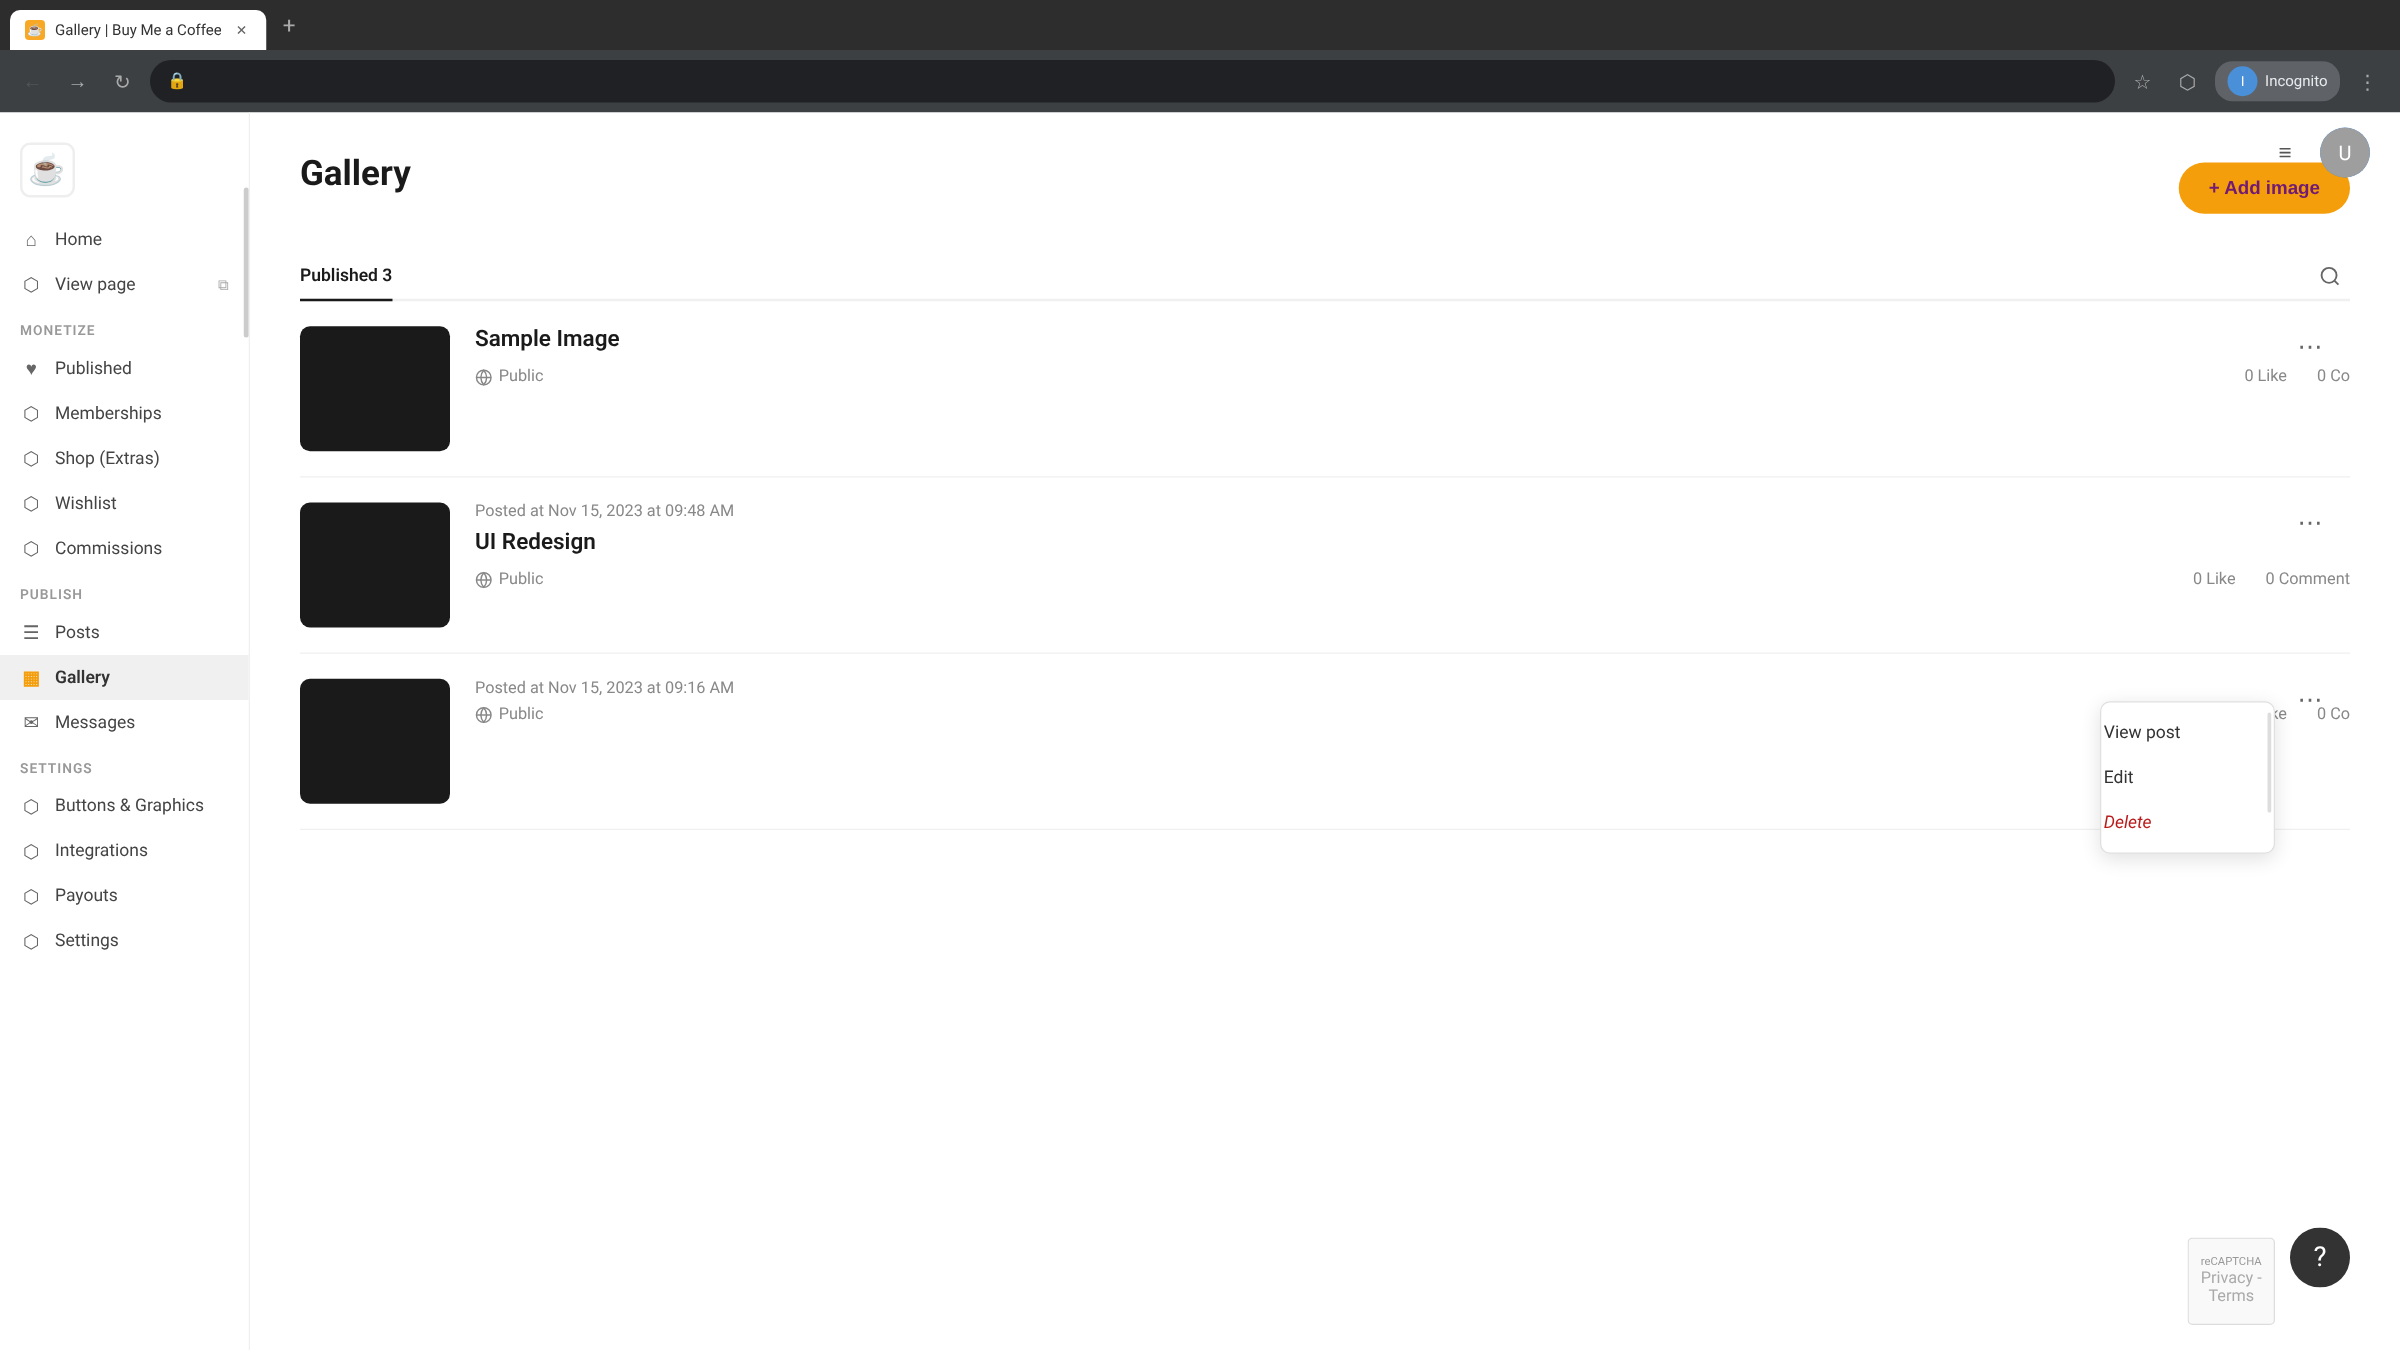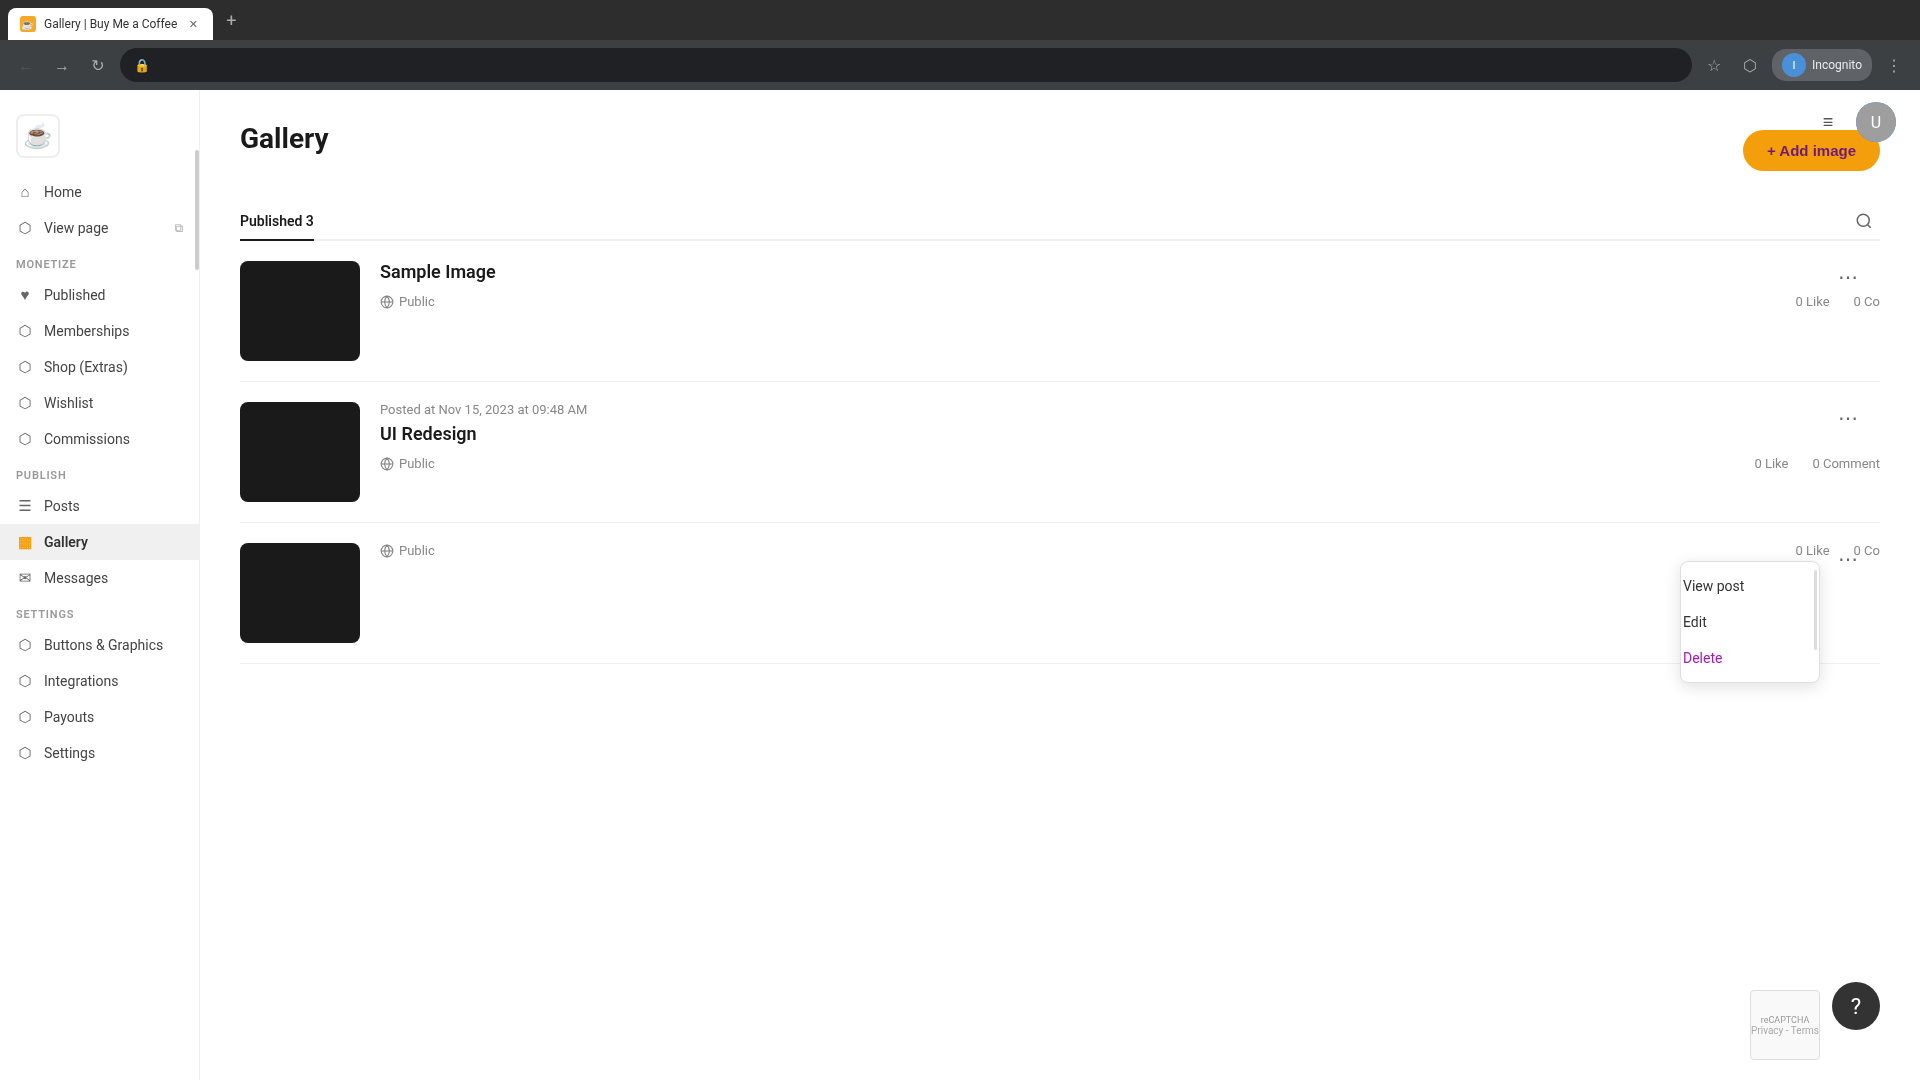--- a/index.html
+++ b/index.html
@@ -60,21 +60,21 @@
     .gallery-date { font-size: 13px; color: #888; margin-bottom: 6px; }
     .gallery-title { font-size: 18px; font-weight: 600; color: #1a1a1a; margin-bottom: 12px; }
     .gallery-meta { display: flex; align-items: center; gap: 24px; font-size: 13px; color: #888; text-align: right; }
     .meta-public { display: flex; align-items: center; gap: 5px; }
     .meta-stats { display: flex; align-items: center; gap: 24px; margin-left: auto; }
     .more-btn { width: 32px; height: 32px; display: flex; align-items: center; justify-content: center; cursor: pointer; color: #666; font-size: 20px; position: absolute; right: 16px; top: 20px; }
 
     
     .context-menu { position: absolute; right: 60px; top: 320px; background: #fff; border: 1px solid #e0e0e0; border-radius: 8px; box-shadow: 0 4px 16px rgba(0,0,0,0.12); z-index: 100; min-width: 140px; padding: 6px 0; }
     .context-menu-item { padding: 10px 2px; font-size: 14px; color: #333; cursor: pointer; }
-    .context-menu-item.delete { color: #a21caf; }
+    .context-menu-item.delete { color: #b91c1c; font-style: italic; }
     .context-menu-scrollbar { position: absolute; right: 2px; top: 8px; width: 3px; height: 80px; background: #ddd; border-radius: 2px; }
 
     
     .help-btn { position: fixed; bottom: 50px; right: 40px; width: 48px; height: 48px; border-radius: 50%; background: #333; color: #fff; display: flex; align-items: center; justify-content: center; font-size: 22px; cursor: pointer; z-index: 50; }
 
     
     .recaptcha { position: fixed; bottom: 20px; right: 100px; width: 70px; height: 70px; border: 1px solid #ddd; border-radius: 4px; background: #f9f9f9; display: flex; flex-direction: column; align-items: center; justify-content: center; z-index: 50; }
   </style>
 </head>
 <body>
@@ -257,20 +257,21 @@
               <span>0 Comment</span>
             </div>
           </div>
         </div>
         <div class="more-btn">⋯</div>
       </div>
 
       <div class="gallery-item">
         <div class="gallery-thumb"></div>
         <div class="gallery-info">
+          <div class="gallery-date">Posted at Nov 15, 2023 at 09:16 AM</div>
           <div class="gallery-meta">
             <div class="meta-public">
               <svg width="14" height="14" viewBox="0 0 24 24" fill="none" stroke="#888" stroke-width="2">
                   <circle cx="12" cy="12" r="10"></circle>
                   <line x1="2" y1="12" x2="22" y2="12"></line>
                   <path d="M12 2a15.3 15.3 0 0 1 4 10 15.3 15.3 0 0 1-4 10 15.3 15.3 0 0 1-4-10 15.3 15.3 0 0 1 4-10z"></path>
                 </svg>
               <span>Public</span>
             </div>
             <div class="meta-stats">
@@ -283,14 +284,14 @@
       </div>
 
     </div>
   </div>
 </div>
 
 <div class="help-btn">?</div>
 
 <div class="recaptcha">
   <div style="font-size:9px;color:#999;text-align:center;">reCAPTCHA</div>
-  <div style="font-size:10px;color:#aaa;text-align:center;">Privacy - Terms</div>
+  <div style="font-size:13px;color:#aaa;text-align:center;">Privacy - Terms</div>
 </div>
 
 </body></html>

